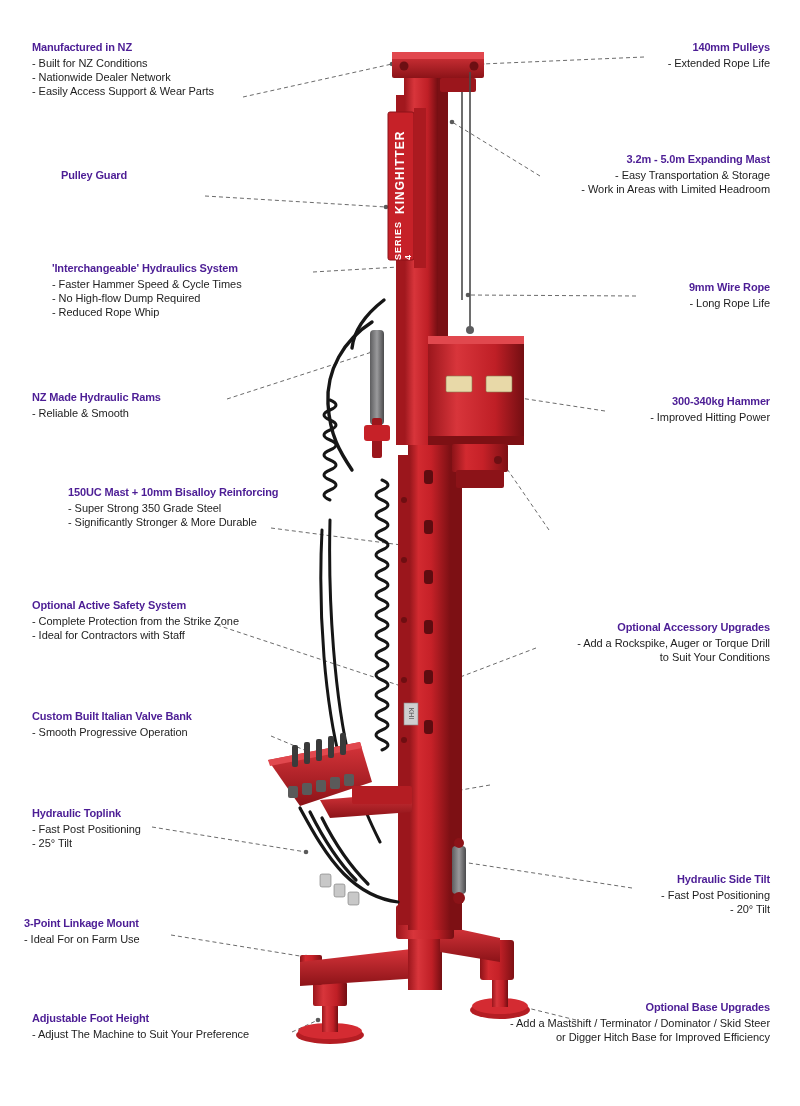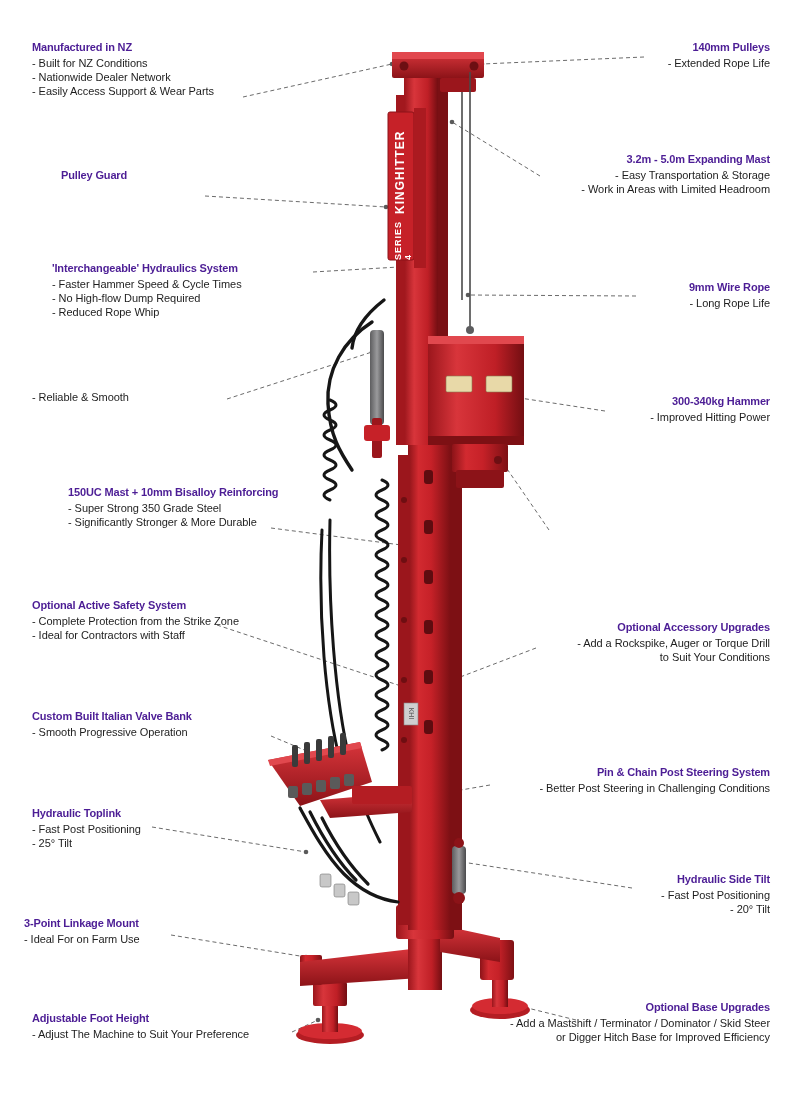--- a/index.html
+++ b/index.html
@@ -286,20 +286,21 @@
   </div>
 
   <div class="callout left" style="left:32px; top:261px; width:300px;margin-left:20px;">
     <span class="title">'Interchangeable' Hydraulics System</span>
     <span class="sub">- Faster Hammer Speed &amp; Cycle Times</span>
     <span class="sub">- No High-flow Dump Required</span>
     <span class="sub">- Reduced Rope Whip</span>
   </div>
 
   <div class="callout left" style="left:32px; top:390px; width:260px;">
+    <span class="title">NZ Made Hydraulic Rams</span>
     <span class="sub">- Reliable &amp; Smooth</span>
   </div>
 
   <div class="callout left" style="left:28px; top:485px; width:320px;margin-left:40px;">
     <span class="title">150UC Mast + 10mm Bisalloy Reinforcing</span>
     <span class="sub">- Super Strong 350 Grade Steel</span>
     <span class="sub">- Significantly Stronger &amp; More Durable</span>
   </div>
 
   <div class="callout left" style="left:32px; top:598px; width:290px;">
@@ -350,24 +351,20 @@
     <span class="sub">- Improved Hitting Power</span>
   </div>
 
 
   <div class="callout right" style="right:30px; top:620px; width:330px;">
     <span class="title">Optional Accessory Upgrades</span>
     <span class="sub">- Add a Rockspike, Auger or Torque Drill</span>
     <span class="sub">to Suit Your Conditions</span>
   </div>
 
-  <div class="callout right" style="right:30px; top:765px; width:370px;">
-    <span class="title">Pin &amp; Chain Post Steering System</span>
-    <span class="sub">- Better Post Steering in Challenging Conditions</span>
-  </div>
 
   <div class="callout right" style="right:30px; top:872px; width:300px;">
     <span class="title">Hydraulic Side Tilt</span>
     <span class="sub">- Fast Post Positioning</span>
     <span class="sub">- 20° Tilt</span>
   </div>
 
   <div class="callout right" style="right:30px; top:1000px; width:420px;">
     <span class="title">Optional Base Upgrades</span>
     <span class="sub">- Add a Mastshift / Terminator / Dominator / Skid Steer</span>

